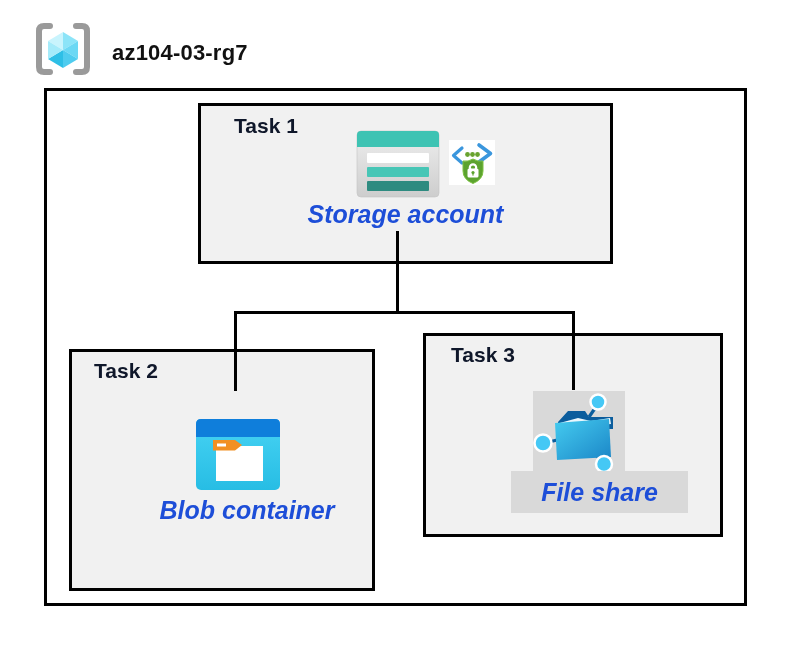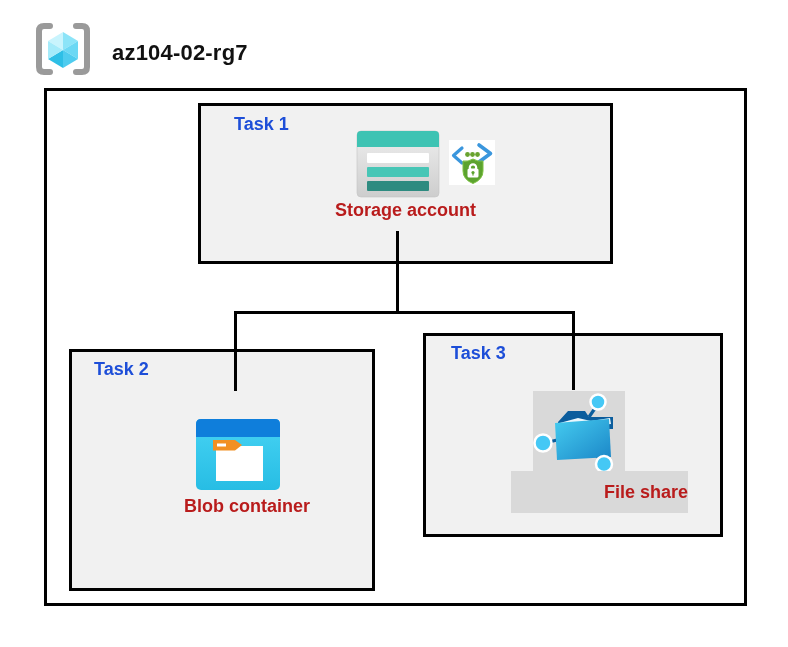--- a/index.html
+++ b/index.html
@@ -20,54 +20,54 @@
   }
   
   .task-box{
     position:absolute;background:#f1f1f1;border:3px solid #000;
     box-sizing:border-box;
   }
   .task-1{left:198px;top:103px;width:415px;height:161px;}
   .task-2{left:69px;top:333px;width:306px;height:242px;margin-top:16px;}
   .task-3{left:423px;top:333px;width:300px;height:204px;}
   .task-label{
-    position:absolute;font-size:18px;font-weight:700;color:#1d4ed8;
+    position:absolute;font-size:21px;font-weight:700;color:#0f172a;
   }
   .resource-label{
-    position:absolute;font-size:18px;font-weight:700;color:#b91c1c;
-    text-align:center;white-space:nowrap;
+    position:absolute;font-size:25px;font-weight:700;color:#1d4ed8;
+    text-align:center;white-space:nowrap;font-style:italic;
   }
   
   .connector{position:absolute;background:#000;}
   
   .gray-pad{position:absolute;background:#d9d9d9;}
   .fileshare-label-pad{
     left:85px;top:135px;width:177px;height:42px;
-    display:flex;align-items:center;justify-content:flex-end;
+    display:flex;align-items:center;justify-content:center;
   }
   .fileshare-label-pad .resource-label{position:static;}
 </style>
 </head>
 <body>
 
 <div class="stage">
 
   <svg class="abs" style="left:33px;top:19px" width="60" height="60" viewBox="0 0 60 60">
     <path d="M17 7 L11 7 Q6 7 6 12 L6 48 Q6 53 11 53 L17 53" fill="none" stroke="#9a9a9a" stroke-width="6" stroke-linecap="round"></path>
     <path d="M43 7 L49 7 Q54 7 54 12 L54 48 Q54 53 49 53 L43 53" fill="none" stroke="#9a9a9a" stroke-width="6" stroke-linecap="round"></path>
     <g>
       <polygon points="30,13 15,22 30,31" fill="#c9f4fd"></polygon>
       <polygon points="30,13 45,22 30,31" fill="#8ce4f8"></polygon>
       <polygon points="45,22 45,40 30,31" fill="#6cd8f4"></polygon>
       <polygon points="45,40 30,49 30,31" fill="#4fccef"></polygon>
       <polygon points="30,49 15,40 30,31" fill="#2ebfe6"></polygon>
       <polygon points="15,40 15,22 30,31" fill="#a5ebfa"></polygon>
     </g>
   </svg>
-  <div class="rg-title">az104-02-rg7</div>
+  <div class="rg-title">az104-03-rg7</div>
 
   <div class="outer-box"></div>
 
   <div class="task-box task-1">
     <div class="task-label" style="left:33px;top:8px">Task 1</div>
 
     <svg class="abs" style="left:155px;top:24px" width="84" height="68" viewBox="0 0 84 68">
       <defs>
         <linearGradient id="sgBody" x1="0" y1="0" x2="0" y2="1">
           <stop offset="0" stop-color="#eeeeee"></stop>

